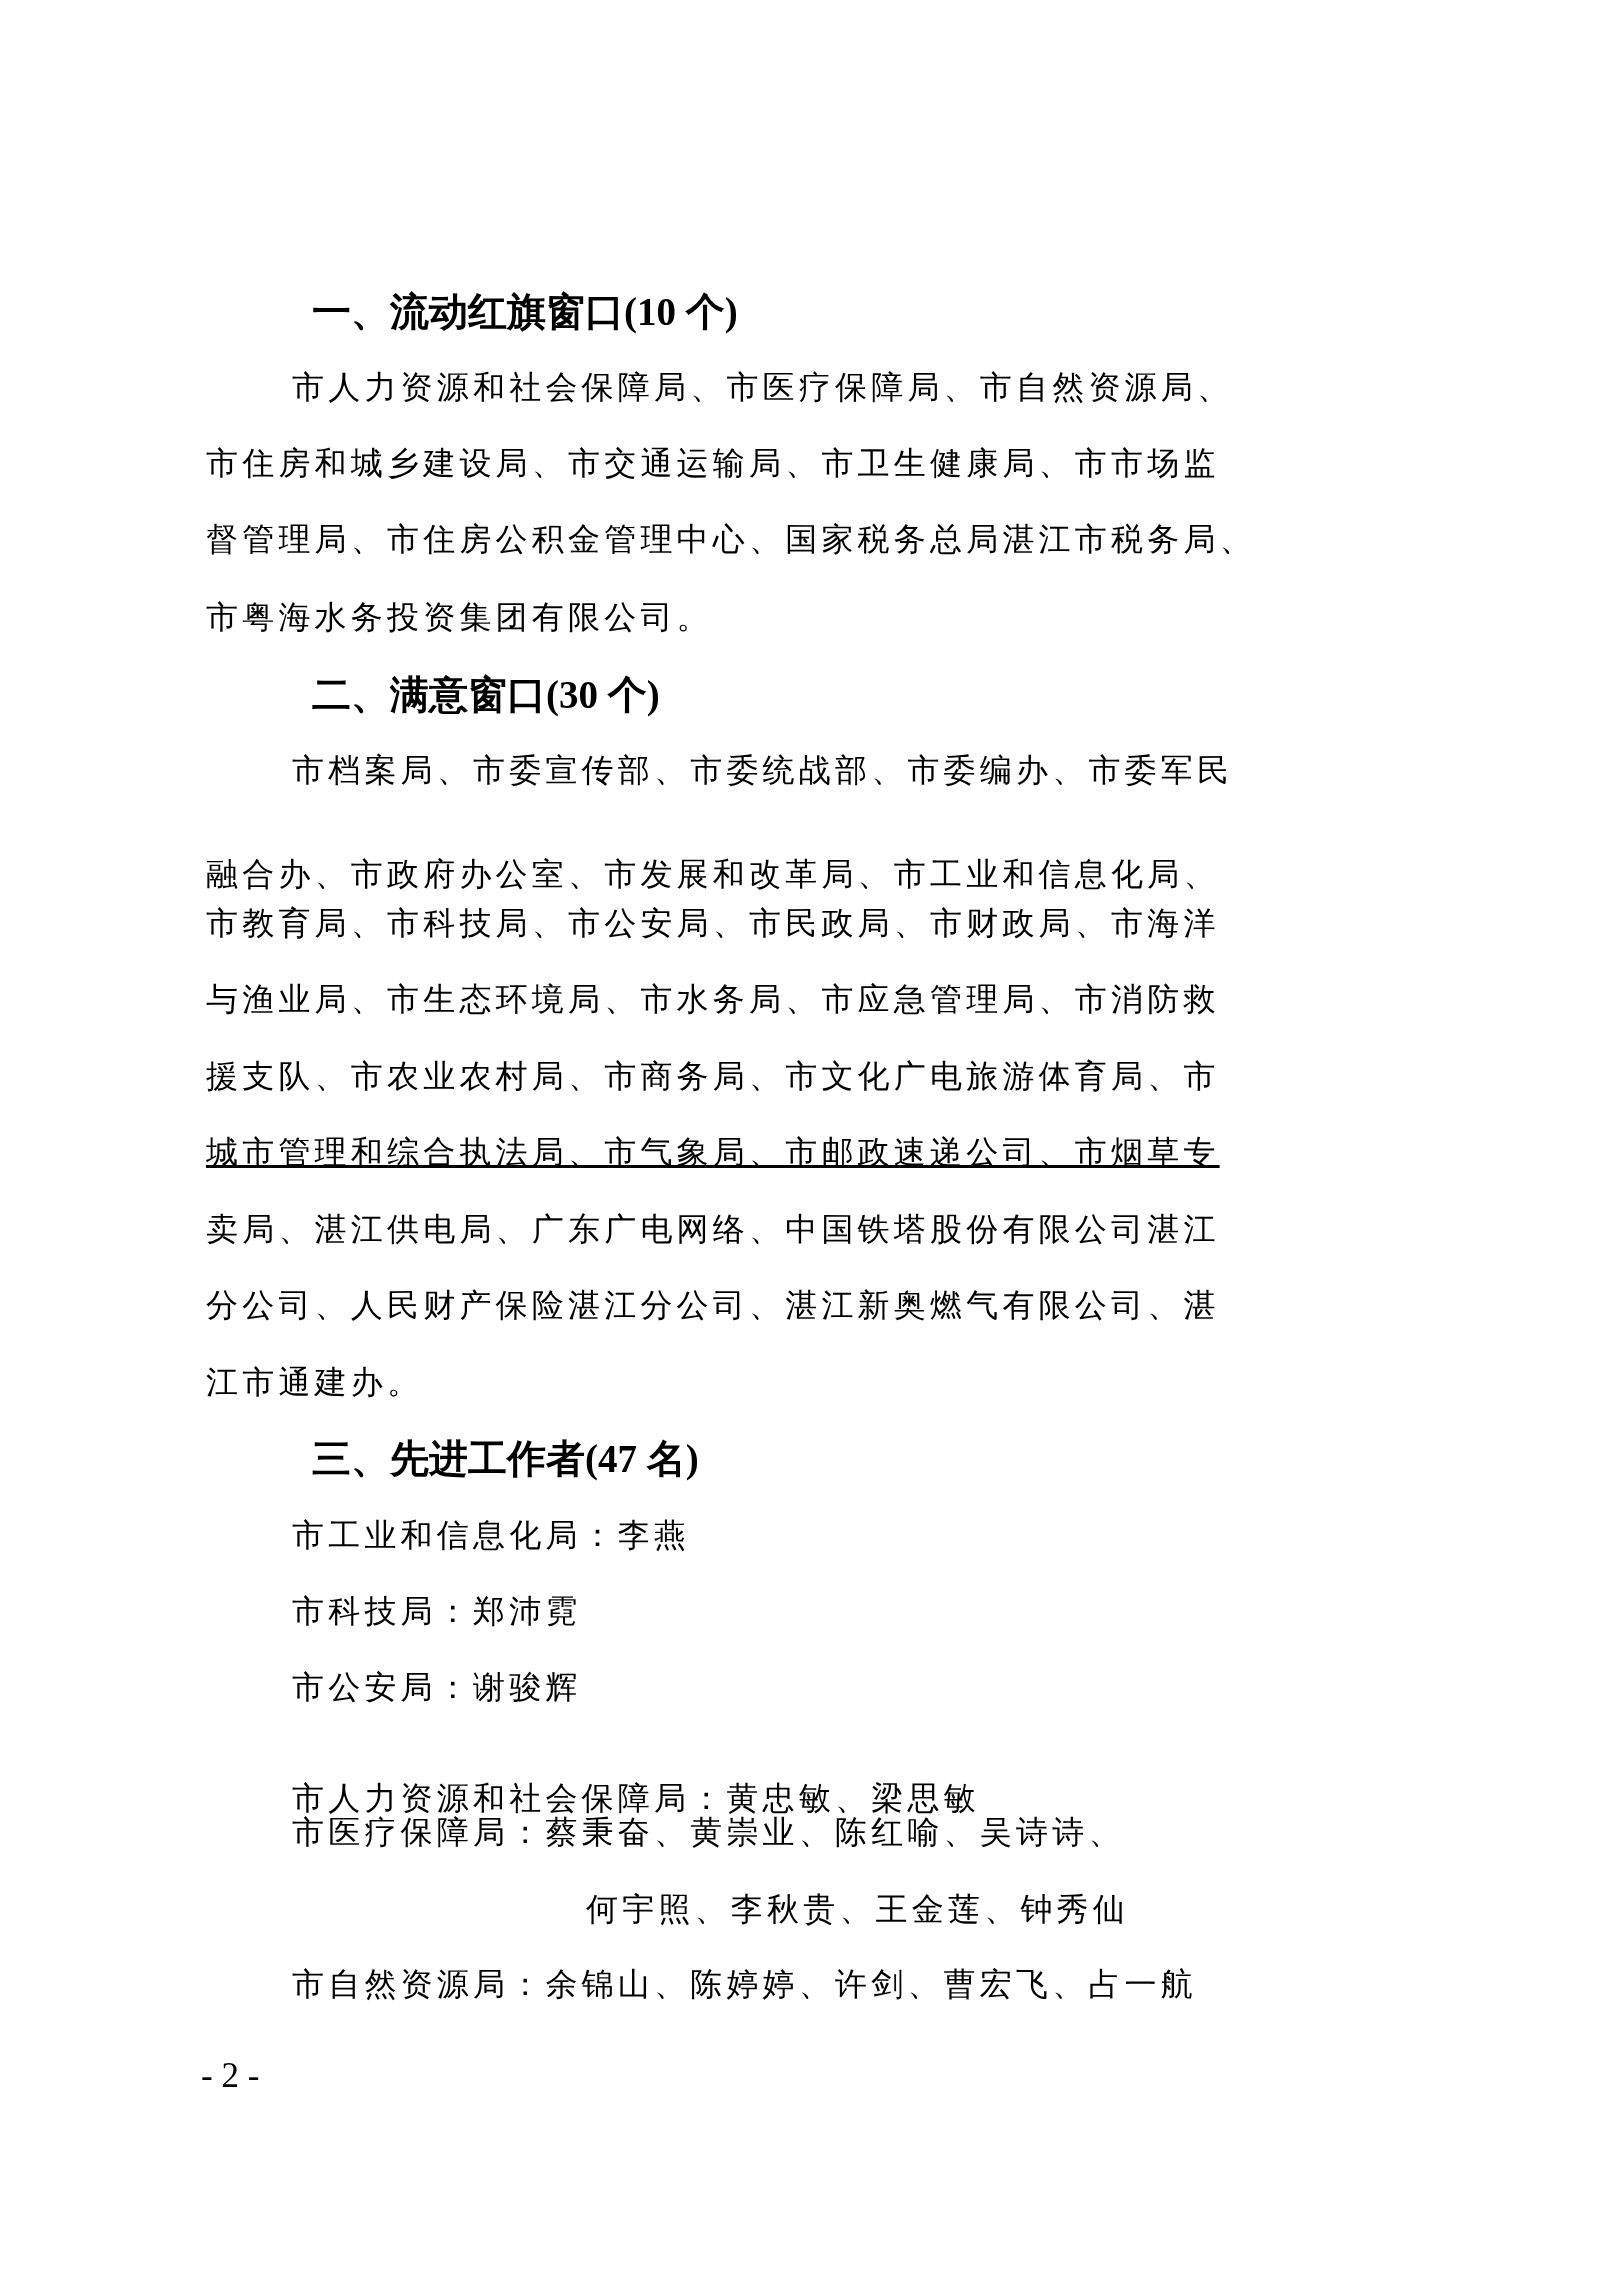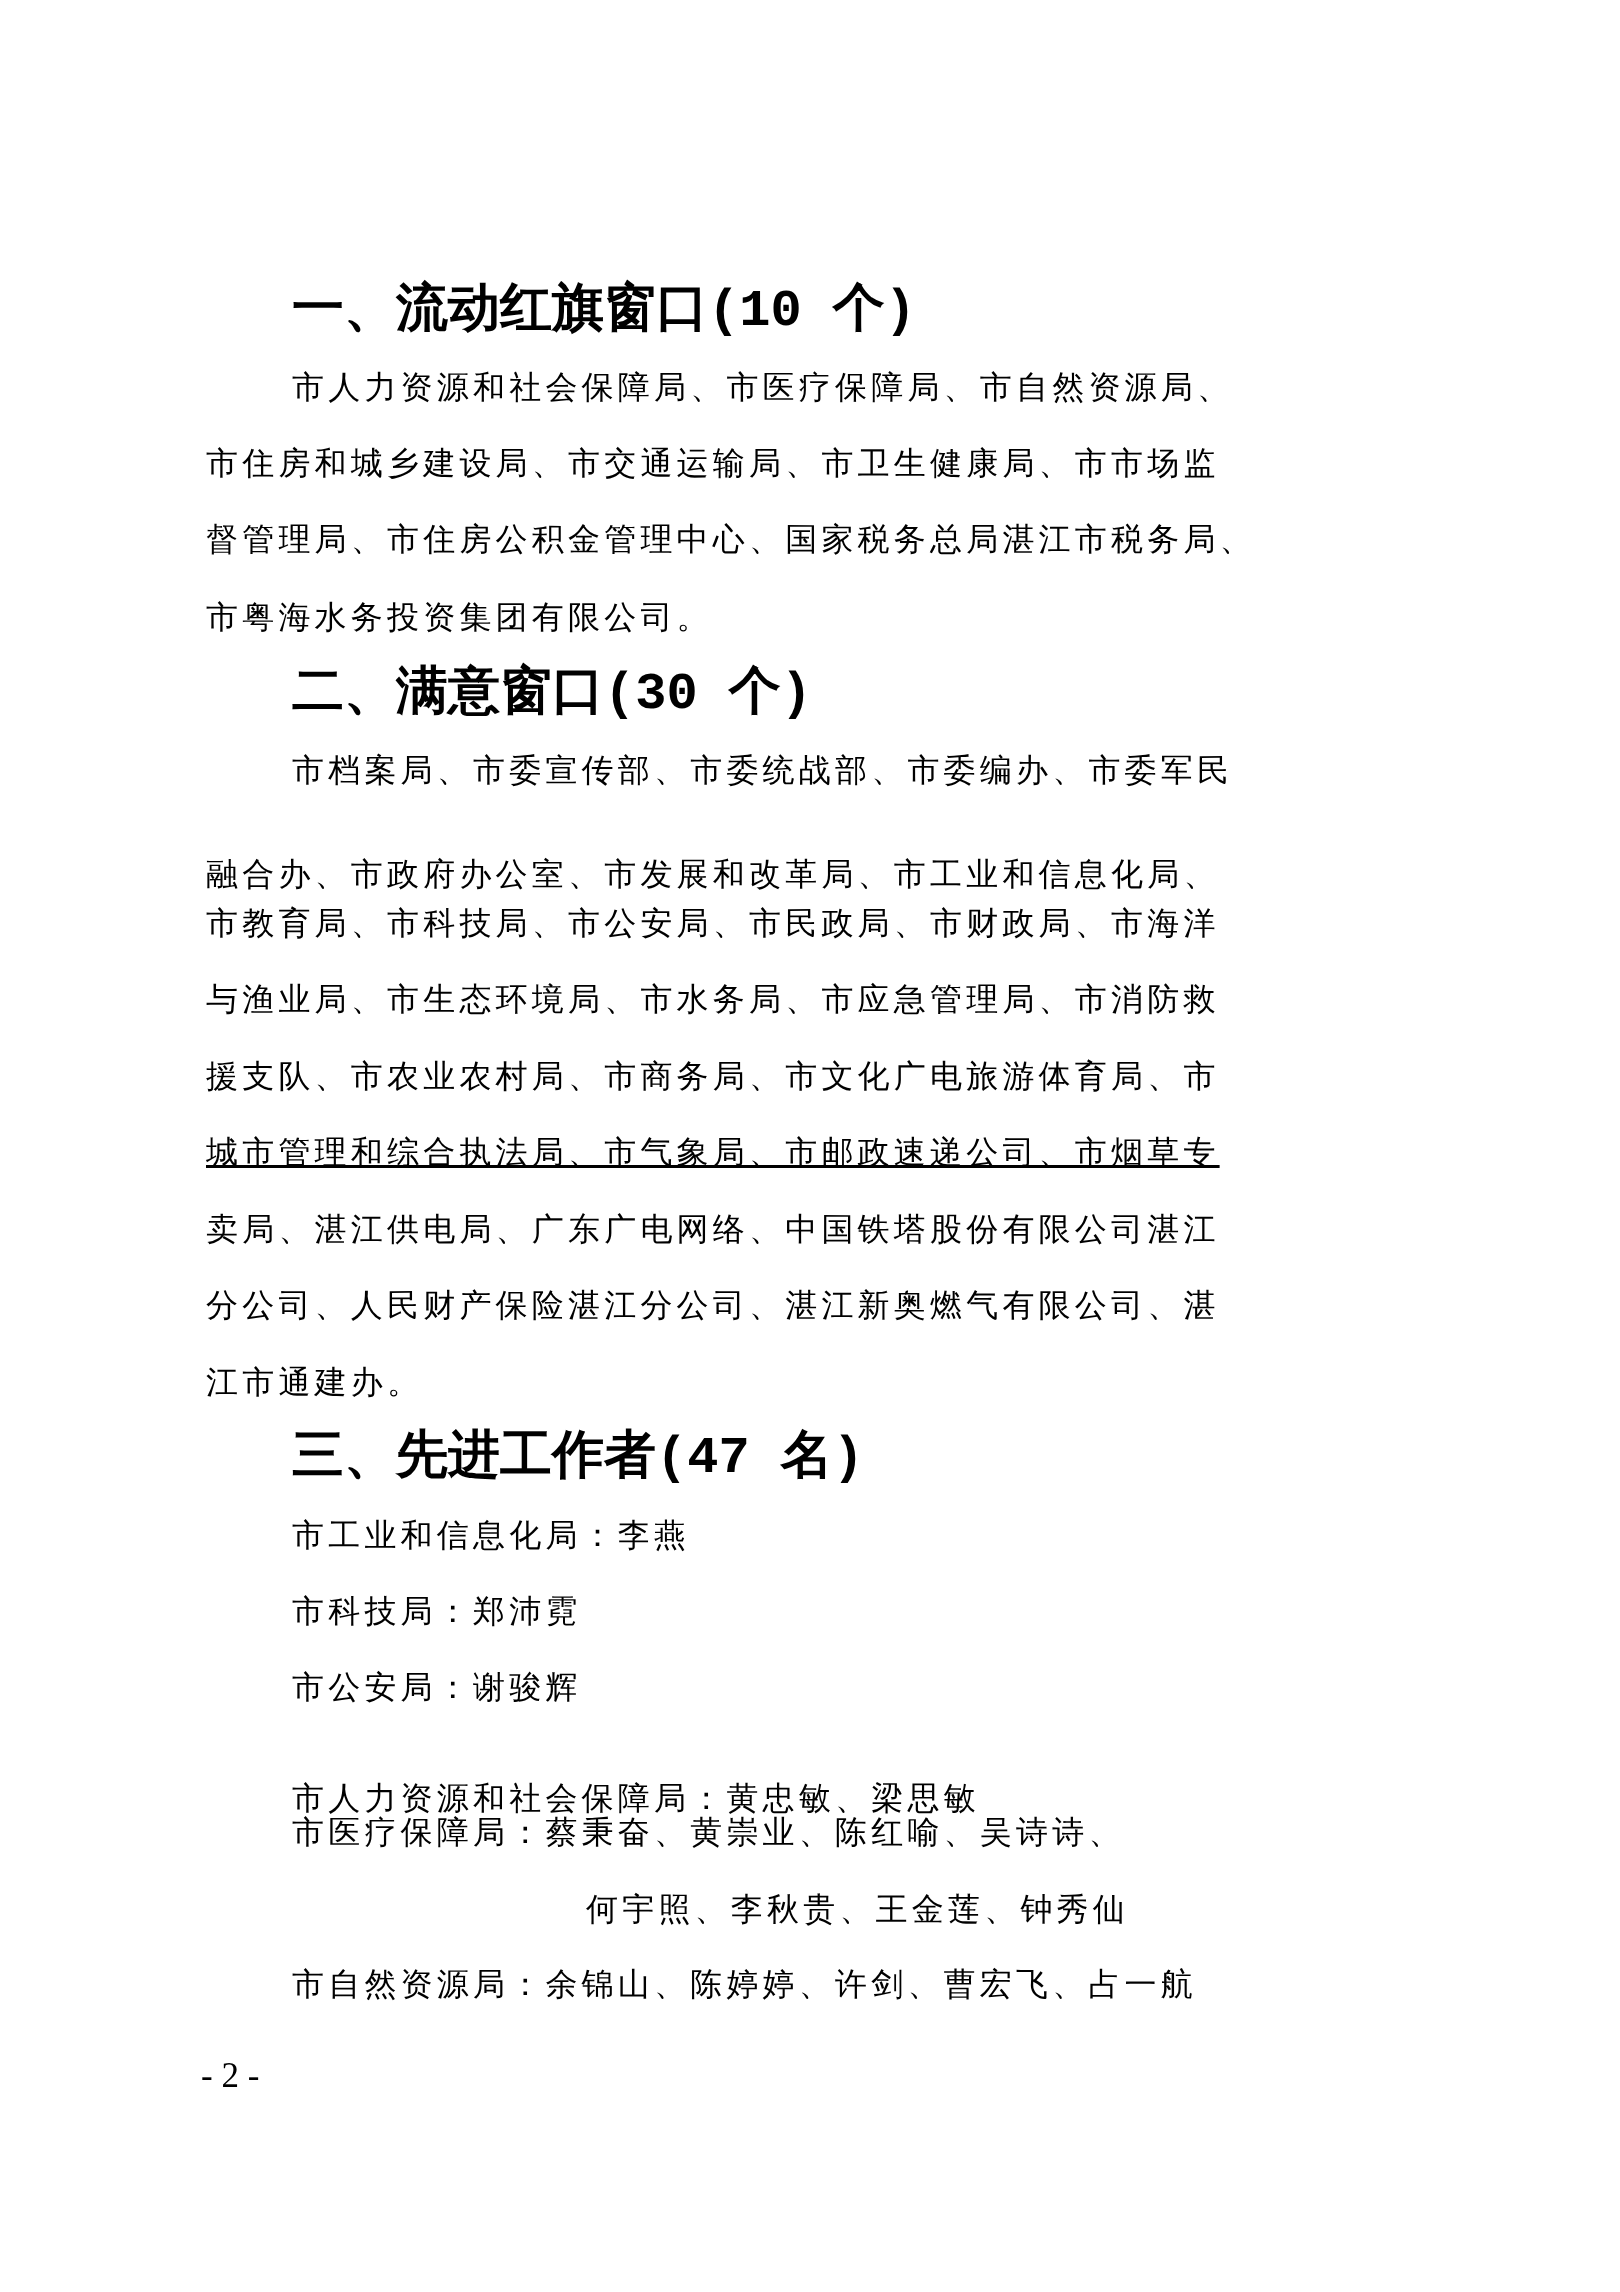--- a/index.html
+++ b/index.html
@@ -28,24 +28,25 @@
     height: 59px;
     line-height: 59px;
     font-size: 32px;
     letter-spacing: 4.2px;
     white-space: nowrap;
     font-weight: normal;
   }
   .line.indent { left: 292px; }
   .line.cont { left: 586px; }
   .heading {
-    font-family: Liberation Mono, monospace;
+    font-family: Liberation Serif, serif;
     font-weight: bold;
     letter-spacing: 0px;
-    font-size: 52px;
+    font-size: 39px;
+    margin-left: 20px;
   }
   .page-number {
     position: absolute;
     left: 201px;
     top: 2056px;
     font-family: "Liberation Serif", "DejaVu Serif", serif;
     font-size: 35px;
     line-height: 39px;
     white-space: pre;
   }

